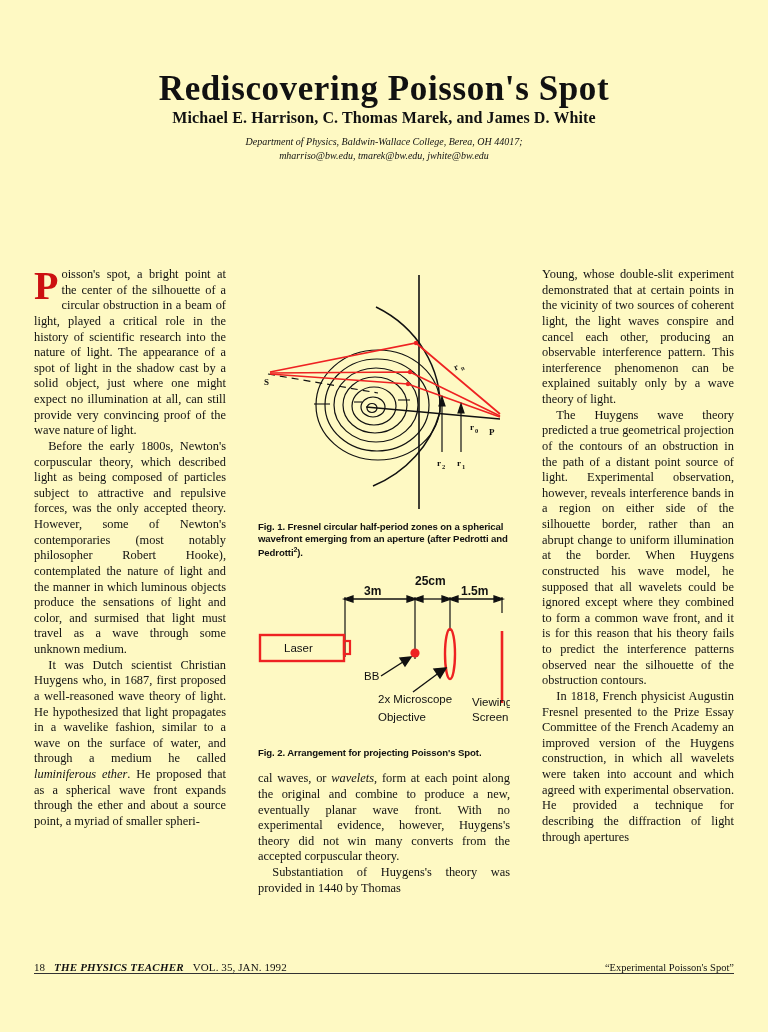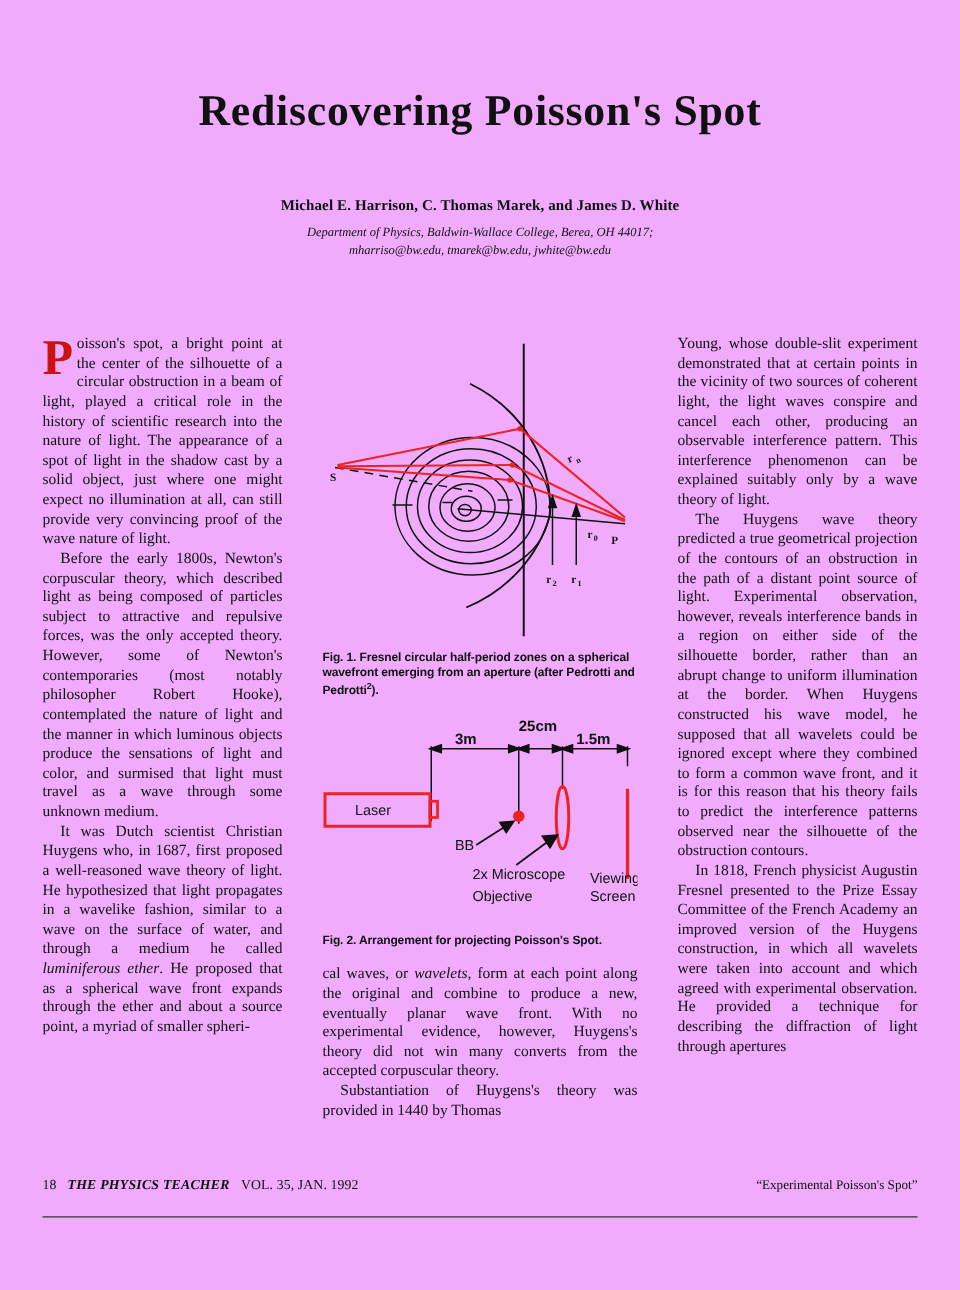--- a/index.html
+++ b/index.html
@@ -11,21 +11,21 @@
     width: 768px;
     height: 1032px;
     position: relative;
     font-family: "Liberation Serif", serif;
     color: #111;
     overflow: hidden;
   }
   #page {
     position: absolute;
     inset: 0;
-    background: #f0abfc;
+    background: #fef9c3;
   }
   
   #speckle {
     position: absolute;
     inset: 0;
     pointer-events: none;
     opacity: 0.20;
     background-image:
       radial-gradient(circle at 7px 11px, #f0a8d8 0.6px, transparent 0.7px),
       radial-gradient(circle at 23px 31px, #a8e0c0 0.6px, transparent 0.7px),
@@ -46,23 +46,22 @@
     text-align: center;
     font-size: 35px;
     font-weight: bold;
     letter-spacing: 0.6px;
     margin-top: 46px;
     line-height: 1.1;
     font-family: "Liberation Serif", serif;
   }
   .authors {
     text-align: center;
-    font-size: 12px;
+    font-size: 16px;
     font-weight: bold;
-    margin-top: 48px;
     letter-spacing: 0.1px;
   }
   .affil {
     text-align: center;
     font-size: 10px;
     font-style: italic;
     margin-top: 8px;
     line-height: 1.45;
   }
 
@@ -115,21 +114,21 @@
   }
   .figcap sup { font-size: 7px; }
 
   
   .footer {
     position: absolute;
     left: 0;
     bottom: 34px;
     width: 700px;
     border-bottom: 1.2px solid #333;
-    padding-bottom: 19px;
+    padding-bottom: 0;
     display: flex;
     justify-content: space-between;
     align-items: baseline;
     font-size: 11px;
   }
   .footer-left { display: flex; gap: 9px; align-items: baseline; }
   .f-page { font-weight: normal; }
   .f-journal { font-style: italic; font-weight: bold; letter-spacing: 0.2px; }
   .f-vol { letter-spacing: 0.1px; }
   .footer-right { font-size: 10.5px; }

